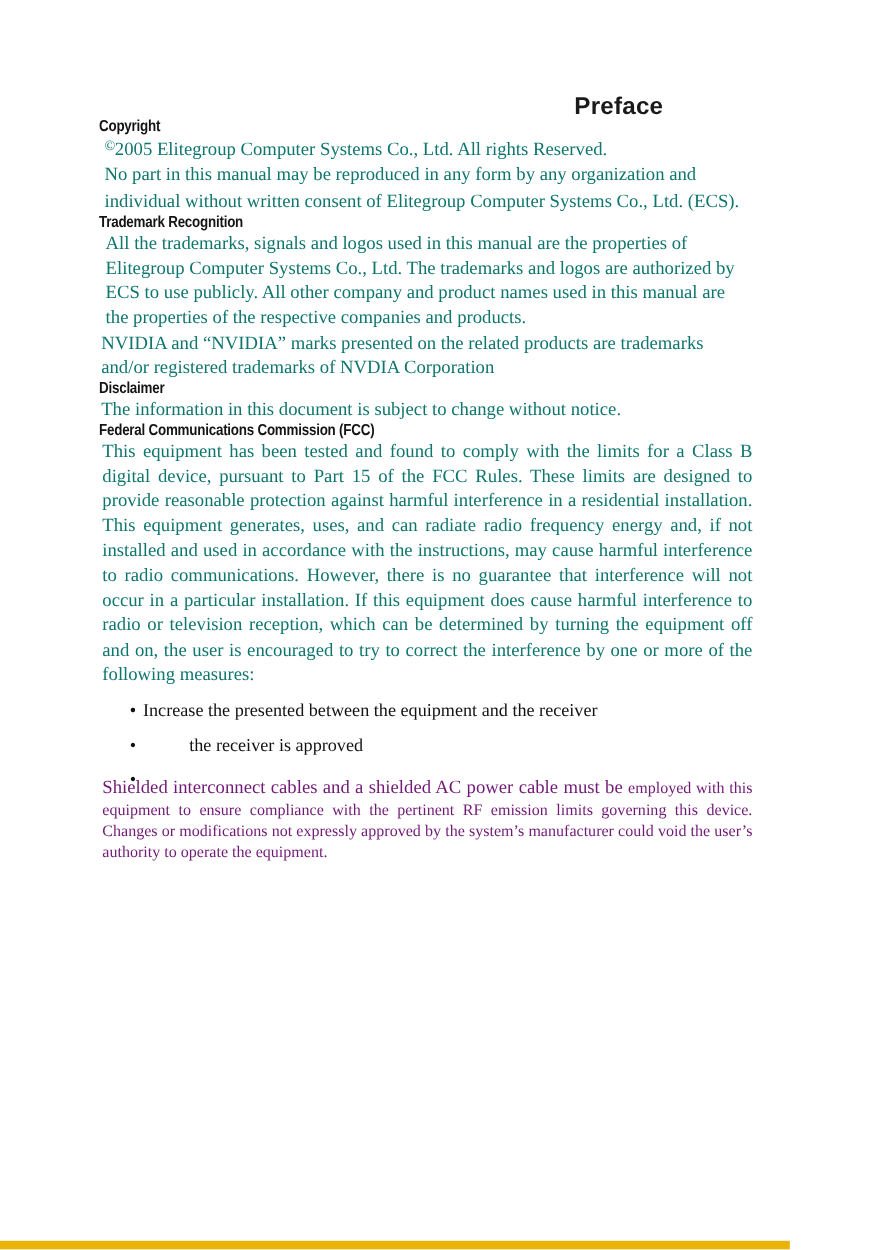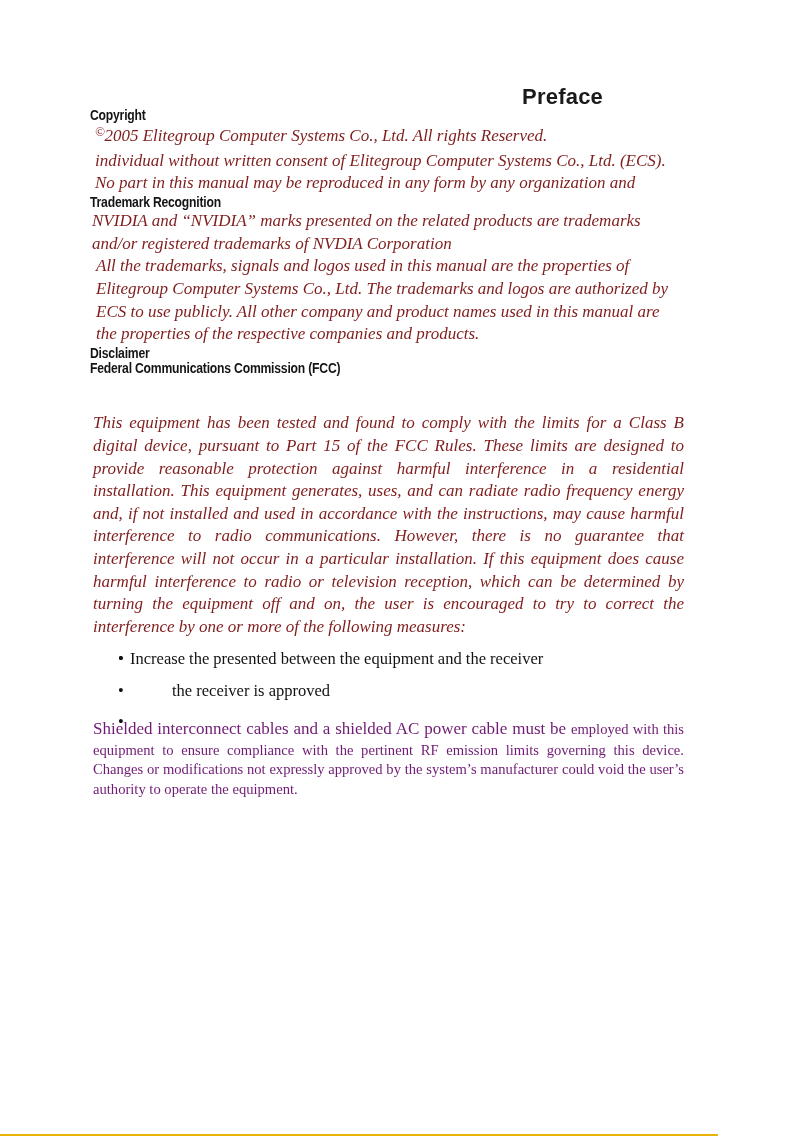--- a/index.html
+++ b/index.html
@@ -8,21 +8,21 @@
     padding: 0;
     background: #ffffff;
   }
 
   .page {
     position: relative;
     width: 718px;
     height: 1136px;
     background: #ffffff;
     overflow: hidden;
-    border-bottom: 2px solid #eab308;
+    border-bottom: 8px solid #eab308;
     box-sizing: border-box;
     font-family: "Liberation Serif", "DejaVu Serif", serif;
     color: #111111;
   }
 
   
   .page-head {
     position: absolute;
     top: 86px;
     left: 93px;
@@ -58,27 +58,25 @@
     transform: scaleX(0.84);
     transform-origin: left center;
     white-space: nowrap;
   }
 
   
   p.body {
     margin: 0;
     font-size: 17px;
     line-height: 1.33;
-    color: #7f1d1d;
-    font-style: italic;
+    color: #0f766e;
   }
   p.body.justify {
     text-align: justify;
     text-justify: inter-word;
-    margin-top: 36px;
   }
 
   
   .blk-copyright-head   { margin-top: 0px; }
   .blk-copyright-line1  { margin-top: 11px; padding-left: 5px; }
   .blk-copyright-line2  { margin-top: 2px;  padding-left: 5px; }
 
   .blk-trademark-head   { margin-top: 22px; }
   .blk-trademark-body   { margin-top: 12px; padding-left: 6px; }
 
@@ -144,32 +142,33 @@
   <div class="page-head">
     <div class="page-head-title">Preface</div>
   </div>
 
   <div class="content">
 
     <h2 class="sec-head blk-copyright-head">Copyright</h2>
 
     <p class="body blk-copyright-line1"><span class="copyright-mark">©</span><span>2005 Elitegroup Computer Systems Co., Ltd. All rights Reserved.</span></p>
 
+    <p class="body blk-copyright-line2">No part in this manual may be reproduced in any form by any organization and</p>
+
     <p class="body" style="padding-left:5px;margin-top:2px;">individual without written consent of Elitegroup Computer Systems Co., Ltd. (ECS).</p>
-
-    <p class="body blk-copyright-line2">No part in this manual may be reproduced in any form by any organization and</p>
 
     <h2 class="sec-head blk-trademark-head">Trademark Recognition</h2>
 
+    <p class="body blk-trademark-body">All the trademarks, signals and logos used in this manual are the properties of Elitegroup Computer Systems Co., Ltd. The trademarks and logos are authorized by ECS to use publicly. All other company and product names used in this manual are the properties of  the respective companies and products.</p>
+
     <p class="body blk-nvidia-body">NVIDIA and “NVIDIA” marks presented on the related products are trademarks and/or registered trademarks of NVDIA Corporation</p>
-
-    <p class="body blk-trademark-body">All the trademarks, signals and logos used in this manual are the properties of Elitegroup Computer Systems Co., Ltd. The trademarks and logos are authorized by ECS to use publicly. All other company and product names used in this manual are the properties of  the respective companies and products.</p>
 
     <h2 class="sec-head blk-disclaimer-head">Disclaimer</h2>
 
+    <p class="body blk-disclaimer-body">The information in this document is subject to change without notice.</p>
 
     <h2 class="sec-head blk-fcc-head">Federal Communications Commission (FCC)</h2>
 
     <p class="body justify blk-fcc-body">This equipment has been tested and found to comply with the limits for a Class B digital device, pursuant to Part 15 of the FCC Rules. These limits are designed to provide reasonable protection against harmful interference in a residential installation. This equipment generates, uses, and can radiate radio frequency energy and, if not installed and used in accordance with the instructions, may cause harmful interference to radio communications. However, there is no guarantee that interference will not occur in a particular installation. If this equipment does cause harmful interference to radio or television reception, which can be determined by turning the equipment off and on, the user is encouraged to try to correct the interference by one or more of the following measures:</p>
 
     <ul class="fcc-measures">
       <li>
         <span class="bullet-dot">•</span>
       </li>
       <li>

